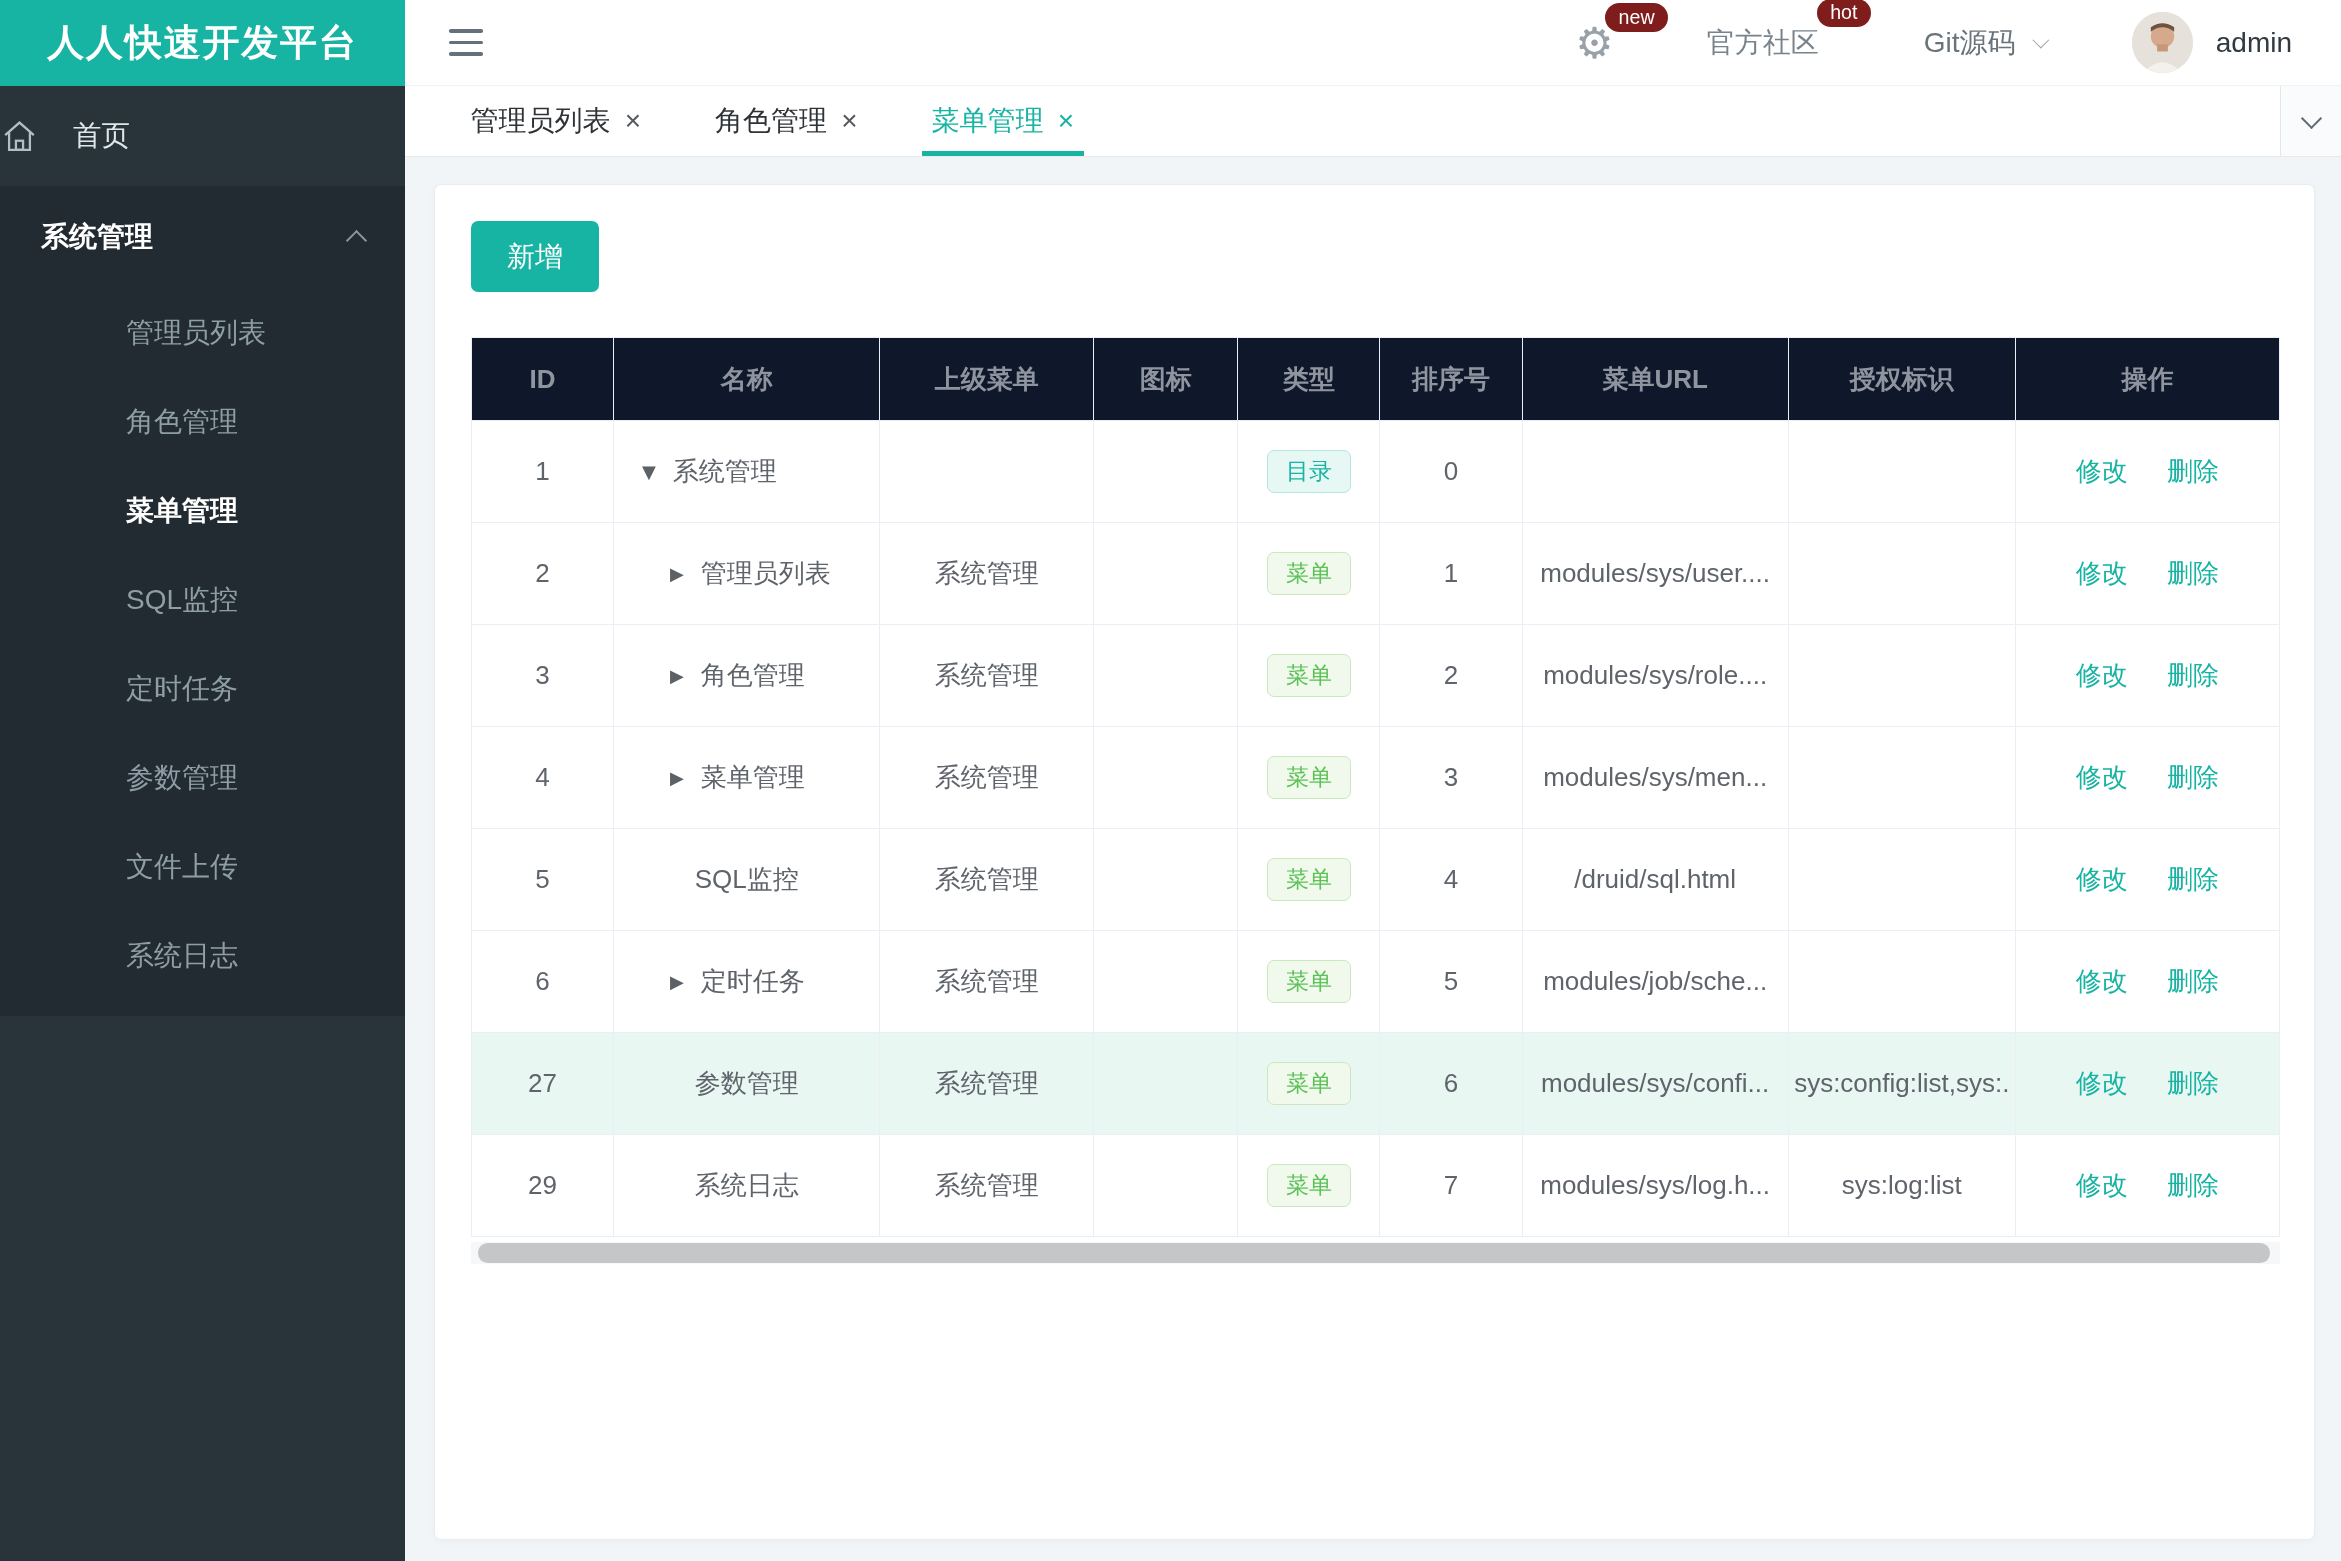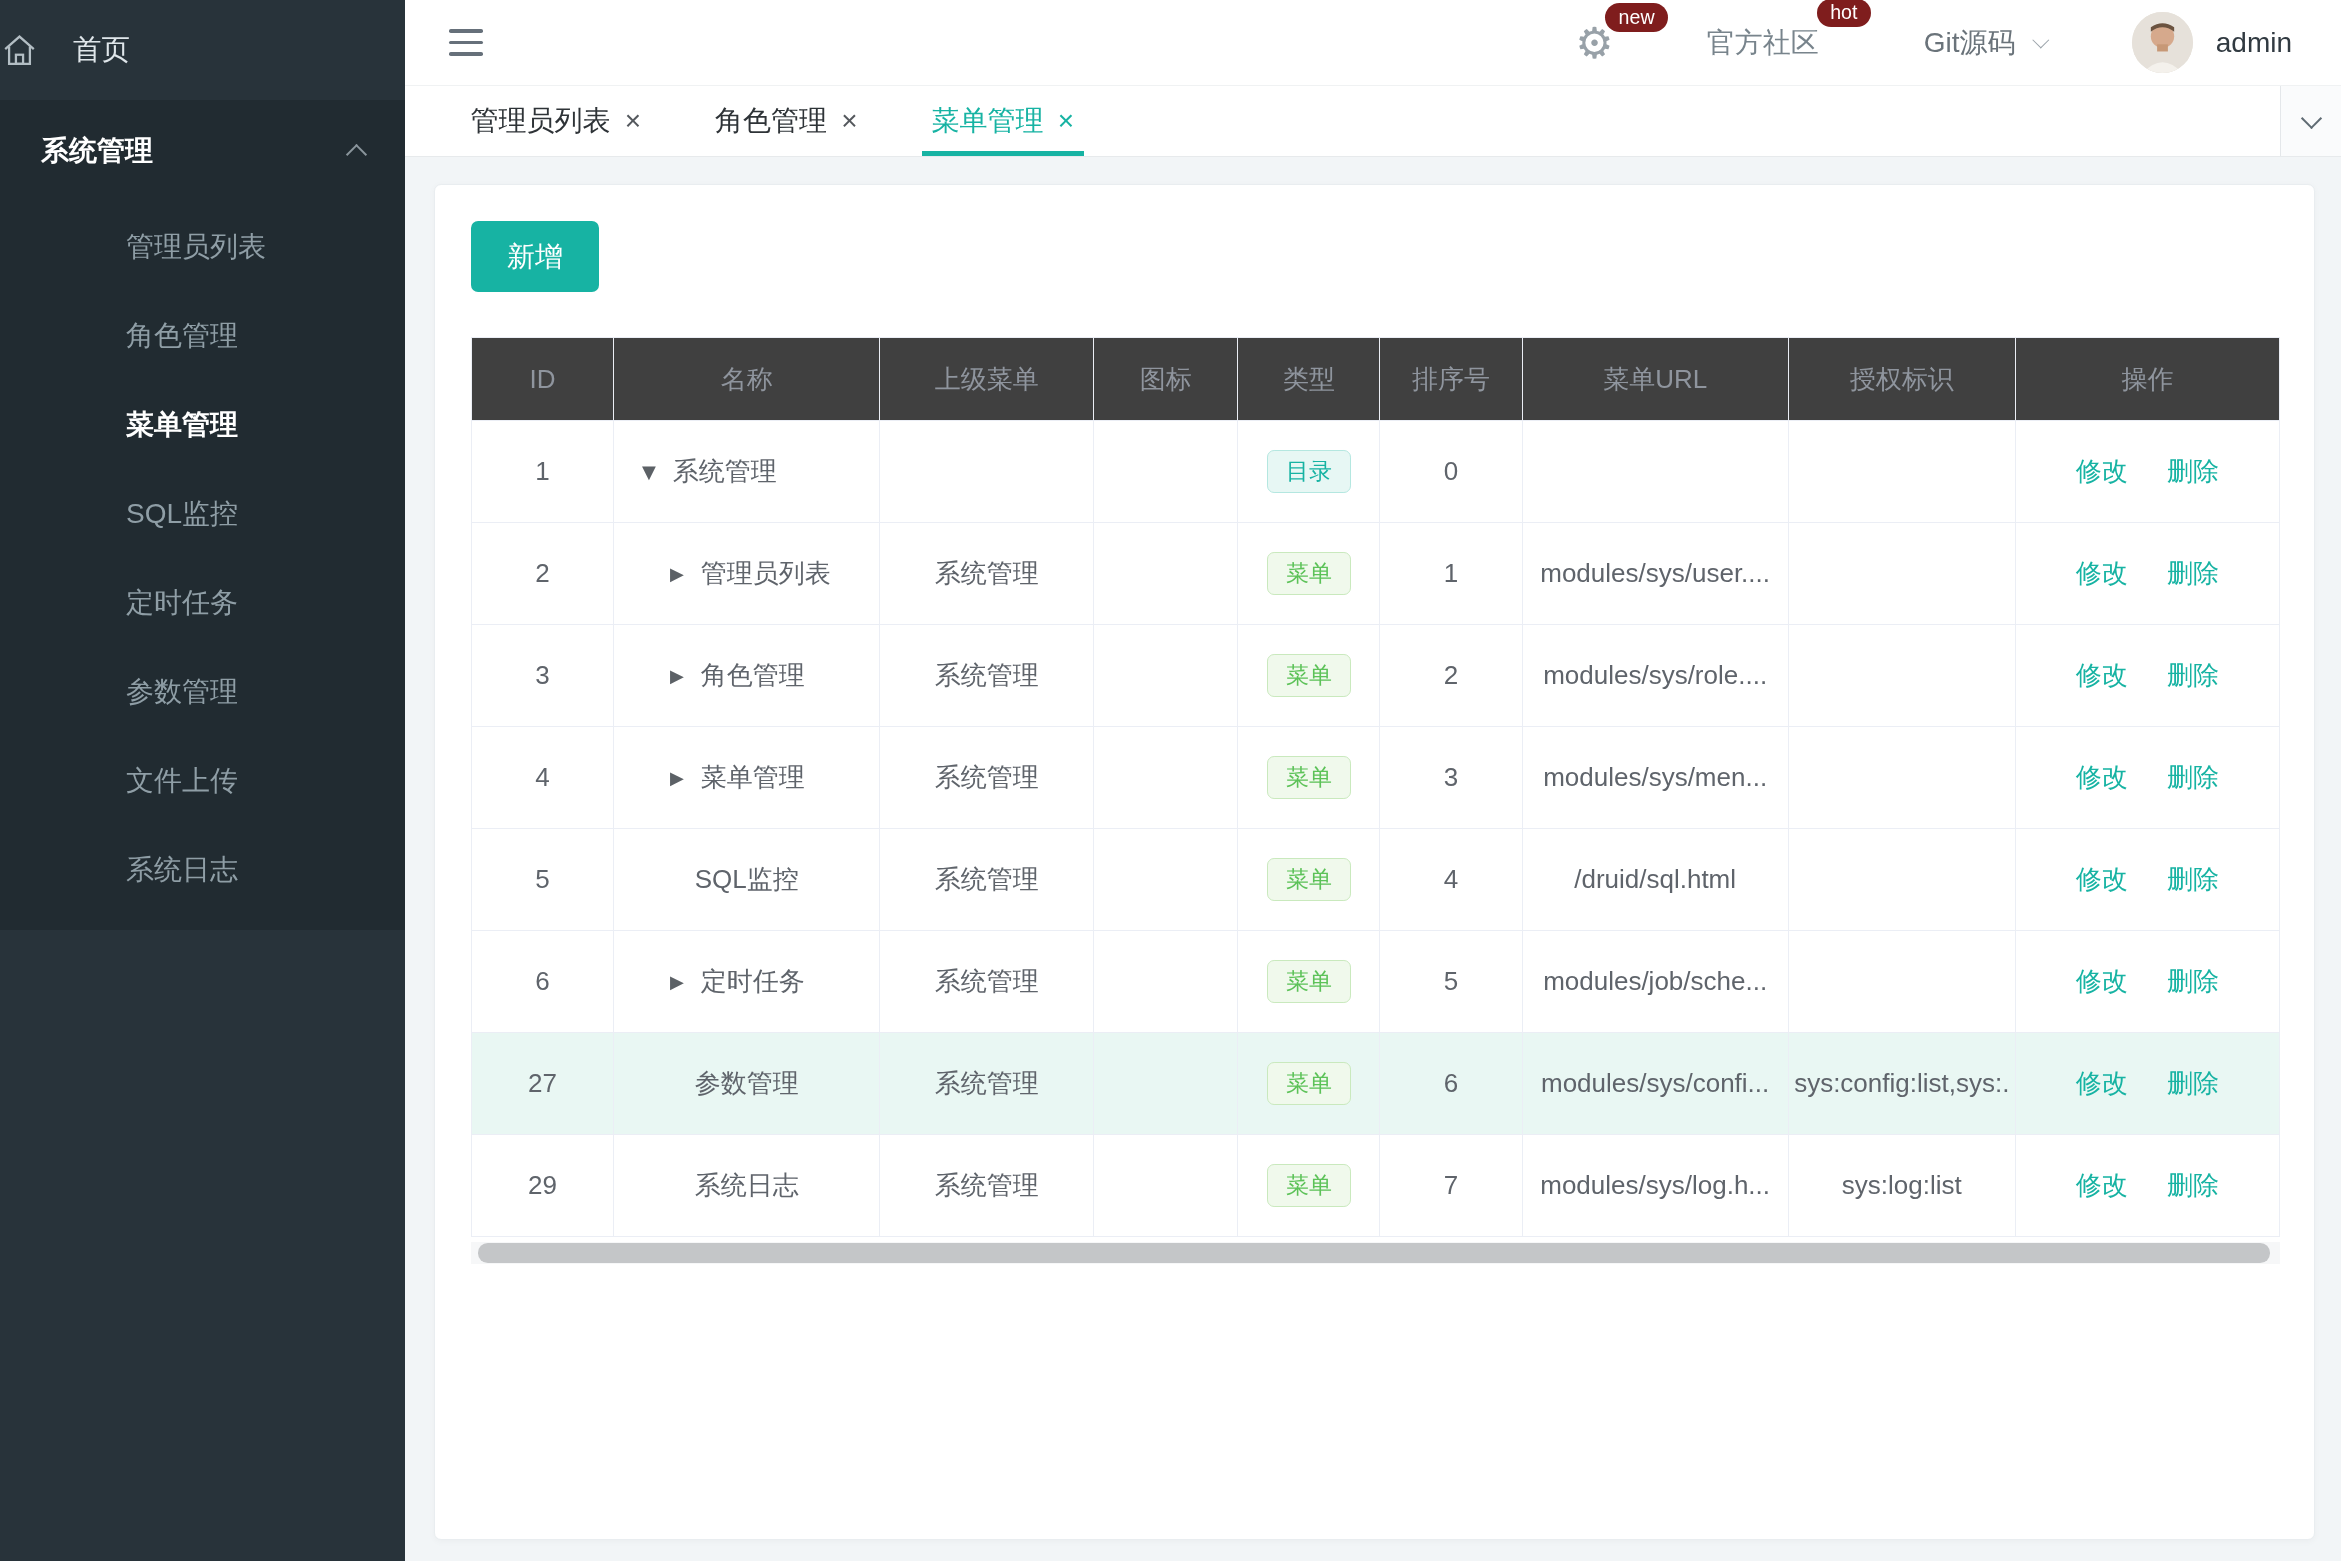--- a/index.html
+++ b/index.html
@@ -61,21 +61,21 @@
   
   .content { flex:1; background:#f2f5f7; padding:27px 27px 21.4px 29px; overflow:hidden; }
   .card { background:#fff; height:1356px; border:0.9px solid #e9edf0; border-radius:7.1px; padding:36px;
           box-shadow:0 1.8px 7.1px rgba(0,0,0,0.03); }
   .btn-add { display:inline-block; background:#17b3a3; color:#fff; border:none; border-radius:7.1px;
              font-size:28px; padding:11px 36px; height:71px; cursor:pointer; font-family:inherit; }
 
   
   table { border-collapse:collapse; table-layout:fixed; width:1809px; margin-top:45px; }
   th,td { border:1.8px solid #ebeef5; text-align:center; vertical-align:middle; }
-  th { height:83px; font-size:26px; color:#8f959e; font-weight:normal; background:#404040; }
+  th { height:83px; font-size:26px; color:#8f959e; font-weight:bold; background:#0f172a; }
   td { height:102px; font-size:26px; color:#5f646b; background:#fff; overflow:hidden; white-space:nowrap; }
   .c0{width:142px} .c1{width:266px} .c2{width:214px} .c3{width:144px} .c4{width:142px}
   .c5{width:142px} .c6{width:266px} .c7{width:227px} .c8{width:264px}
   .name-wrap { display:flex; align-items:center; }
   .name-wrap.lvl0 { padding-left:25px; }
   .name-wrap.lvl1 { padding-left:53px; }
   .name-wrap.center { justify-content:center; padding-left:0; }
   .tri { font-size:18px; color:#5c6166; margin-right:14.2px; width:19.6px; flex-shrink:0;
          font-family:"DejaVu Sans",sans-serif; }
   .type-badge { display:inline-block; padding:7.1px 18px; border-radius:7.1px; font-size:23px; border:1.8px solid; line-height:1.2; }
@@ -87,20 +87,21 @@
 
   .hscroll { width:1809px; margin-top:5.3px; height:21.4px; background:#f6f7f8; position:relative; }
   .hthumb { position:absolute; left:7.1px; top:0.9px; width:1792px; height:19.6px; background:#c4c6c8; border-radius:9.8px; cursor:pointer; }
 </style>
 </head>
 <body>
 
 <div class="app">
 
   <aside class="sidebar">
+    <div class="logo">人人快速开发平台</div>
     <div class="side-home">
       <svg class="home-ic" viewBox="0 0 24 24" fill="none" stroke="#b3bec4" stroke-width="1.4">
         <path d="M3.2 11.2 L12 3.4 L20.8 11.2"></path>
         <path d="M5.6 9.6 V20.2 H18.4 V9.6"></path>
         <rect x="9.8" y="14.6" width="4.4" height="5.6"></rect>
       </svg>
       <span>首页</span>
     </div>
     <div class="submenu-block">
       <div class="side-section">

